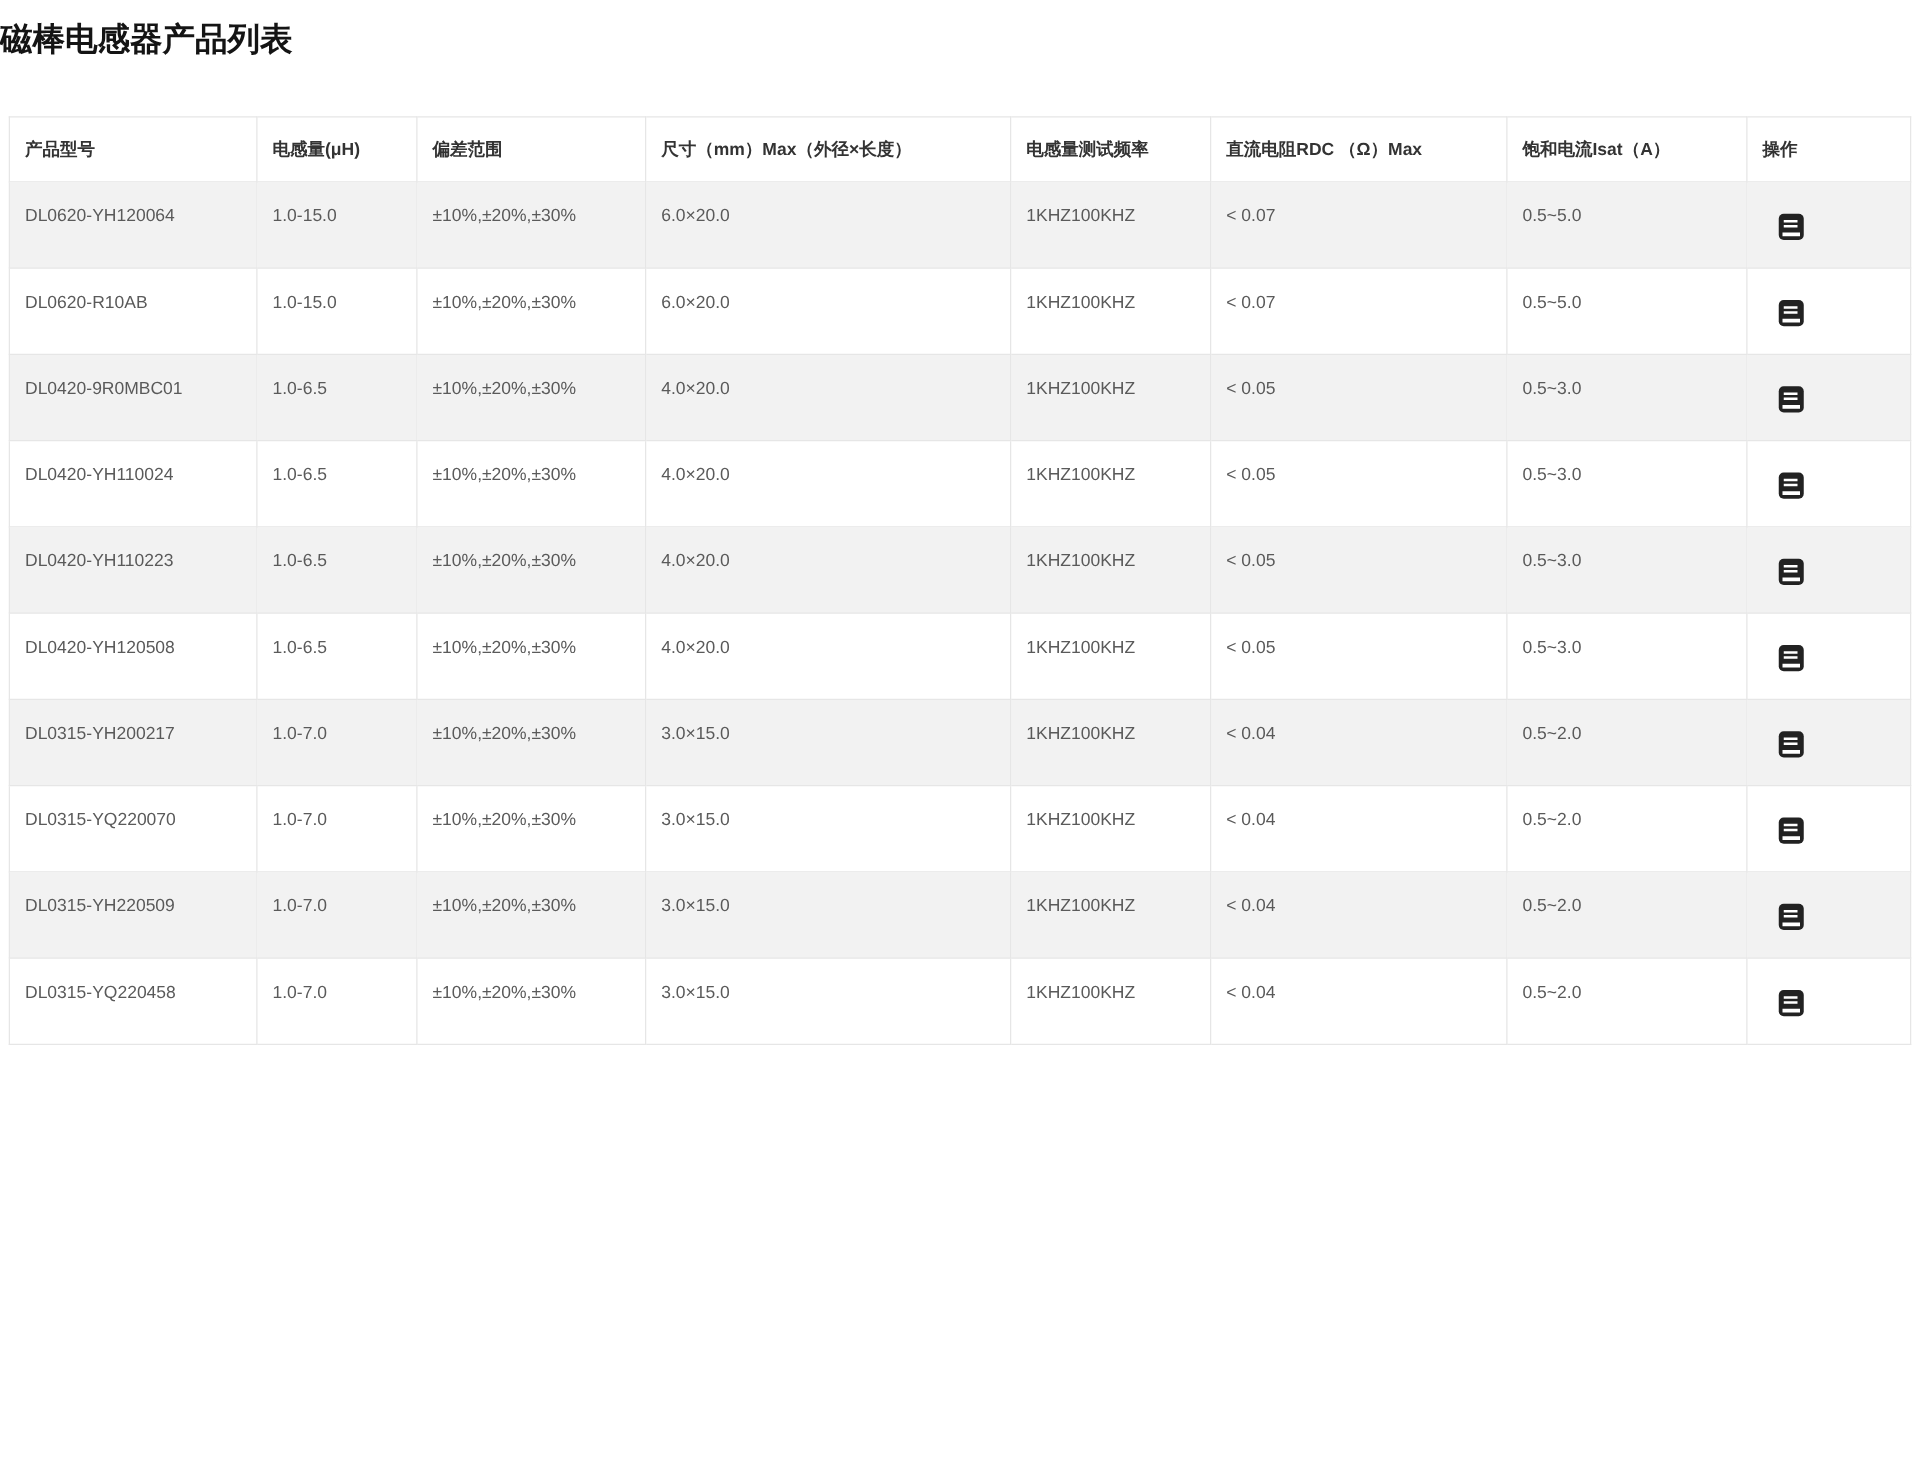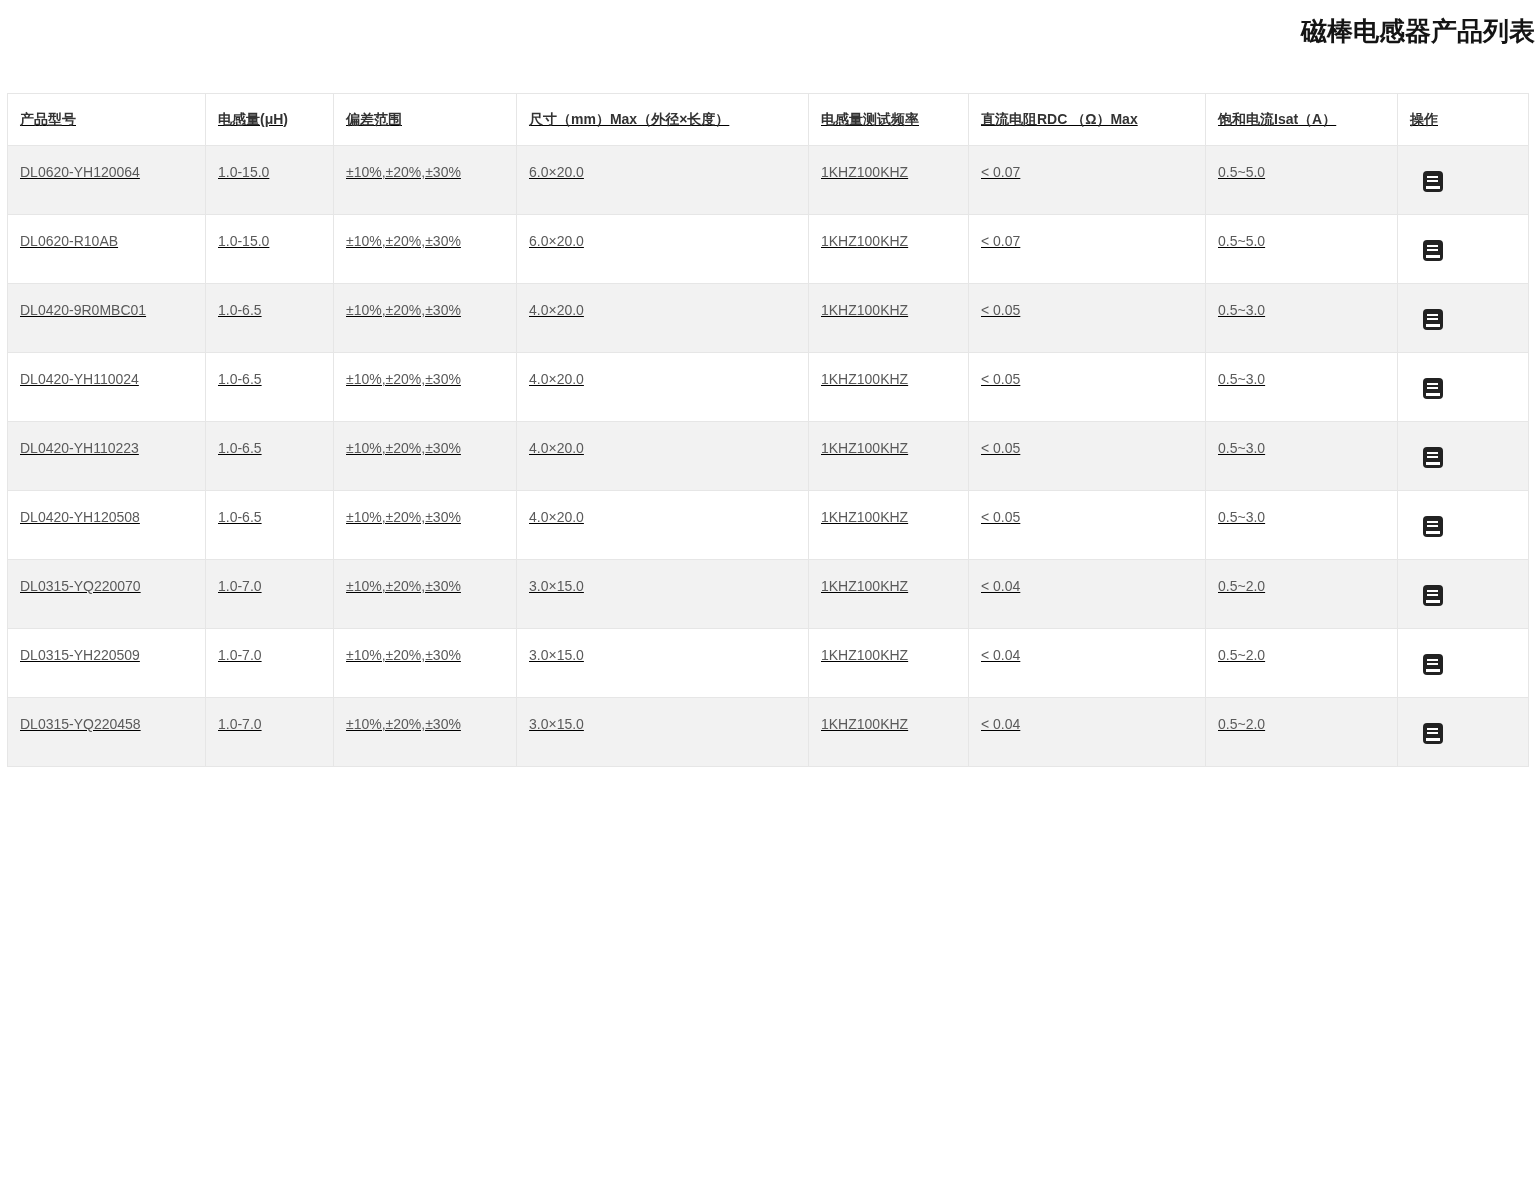--- a/index.html
+++ b/index.html
@@ -3,32 +3,31 @@
 <meta charset="utf-8">
 <style>
   html,body{margin:0;padding:0;background:#ffffff;}
   body{
     width:1535px;height:1184px;overflow:hidden;
     font-family:"Liberation Sans","DejaVu Sans",sans-serif;
     -webkit-font-smoothing:antialiased;
   }
   .page-title{
     margin:14px 0 0 0;
-    text-align:right;
+    text-align:left;
     font-size:26px;
     line-height:34px;
     font-weight:700;
     color:#141414;
   }
   table.product-table{
     margin:45px 0 0 7px;
     width:1521px;
     table-layout:fixed;
     border-collapse:collapse;
-    text-decoration:underline;
   }
   .product-table th,
   .product-table td{
     border:1px solid #e6e6e6;
     box-sizing:border-box;
     padding:16px 12px;
     font-size:14px;
     text-align:left;
     overflow:hidden;
     white-space:nowrap;
@@ -159,20 +158,30 @@
         <td>DL0420-YH120508</td>
         <td>1.0-6.5</td>
         <td>±10%,±20%,±30%</td>
         <td>4.0×20.0</td>
         <td>1KHZ100KHZ</td>
         <td>&lt; 0.05</td>
         <td>0.5~3.0</td>
         <td><span class="book-icon"></span></td>
       </tr>
       <tr>
+        <td>DL0315-YH200217</td>
+        <td>1.0-7.0</td>
+        <td>±10%,±20%,±30%</td>
+        <td>3.0×15.0</td>
+        <td>1KHZ100KHZ</td>
+        <td>&lt; 0.04</td>
+        <td>0.5~2.0</td>
+        <td><span class="book-icon"></span></td>
+      </tr>
+      <tr>
         <td>DL0315-YQ220070</td>
         <td>1.0-7.0</td>
         <td>±10%,±20%,±30%</td>
         <td>3.0×15.0</td>
         <td>1KHZ100KHZ</td>
         <td>&lt; 0.04</td>
         <td>0.5~2.0</td>
         <td><span class="book-icon"></span></td>
       </tr>
       <tr>

